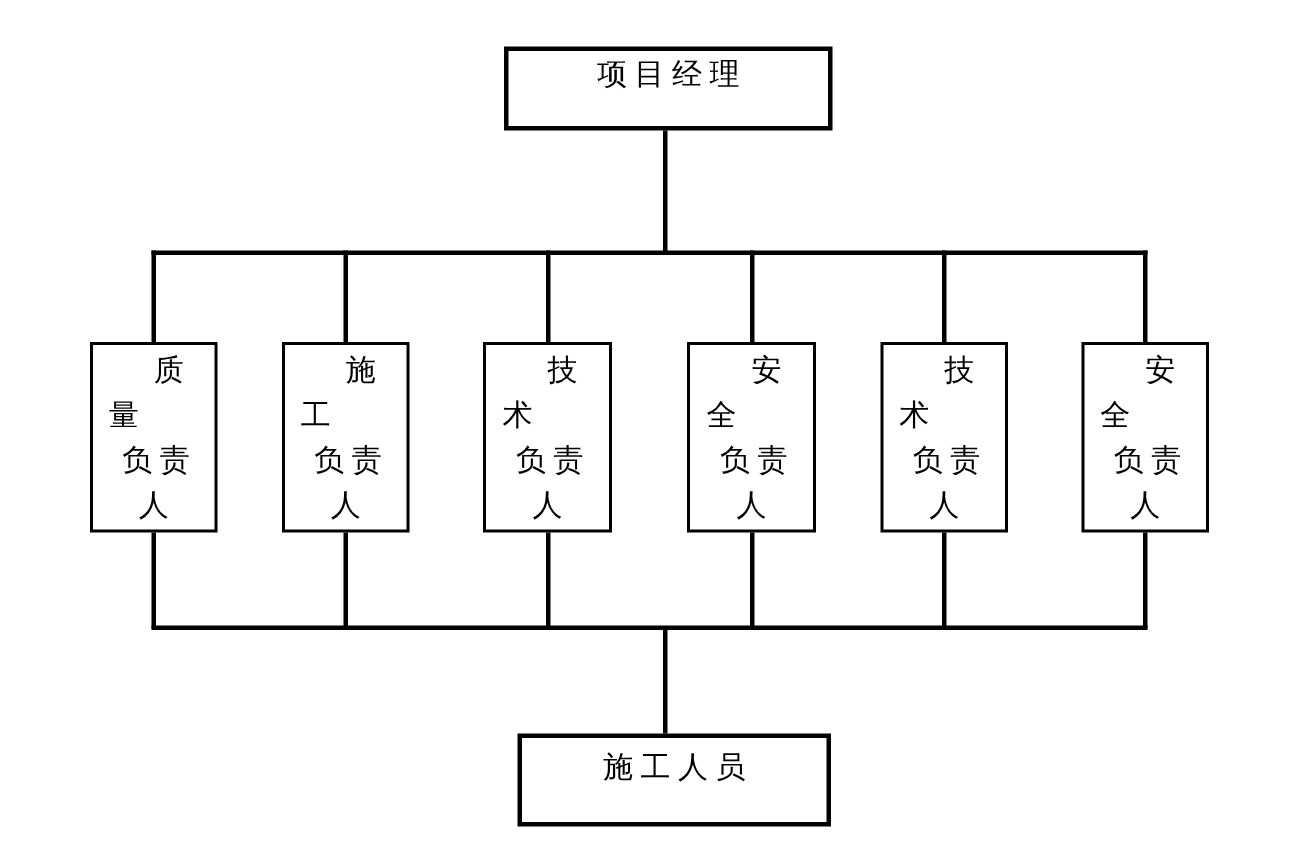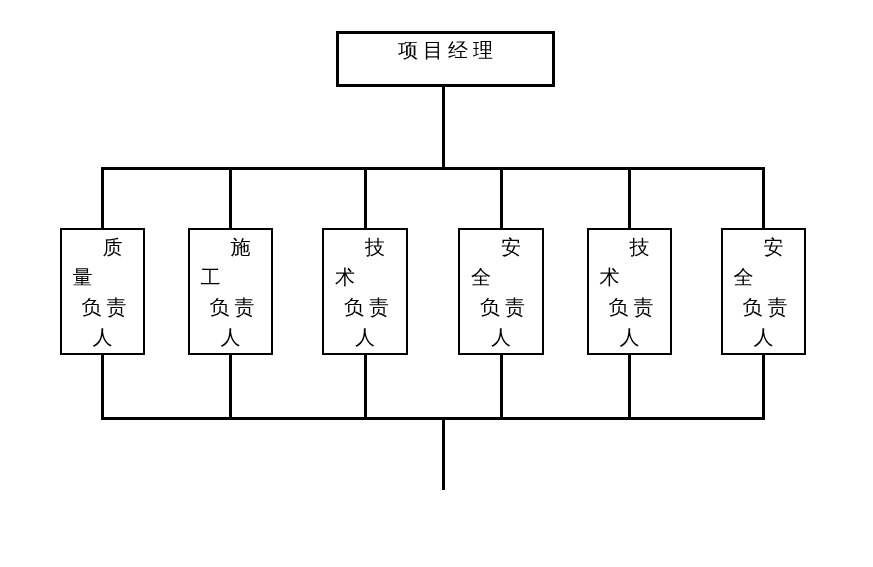--- a/index.html
+++ b/index.html
@@ -149,14 +149,17 @@
   <div class="vline riser d1"></div>
   <div class="vline riser d2"></div>
   <div class="vline riser d3"></div>
   <div class="vline riser d4"></div>
   <div class="vline riser d5"></div>
   <div class="vline riser d6"></div>
 
   <div class="hline bottom-bus"></div>
   <div class="vline staff-stem"></div>
 
+  <div class="box thick hbox bottom-box">
+    <span class="label">施工人员</span>
+  </div>
 
 </div>
 
 </body></html>

